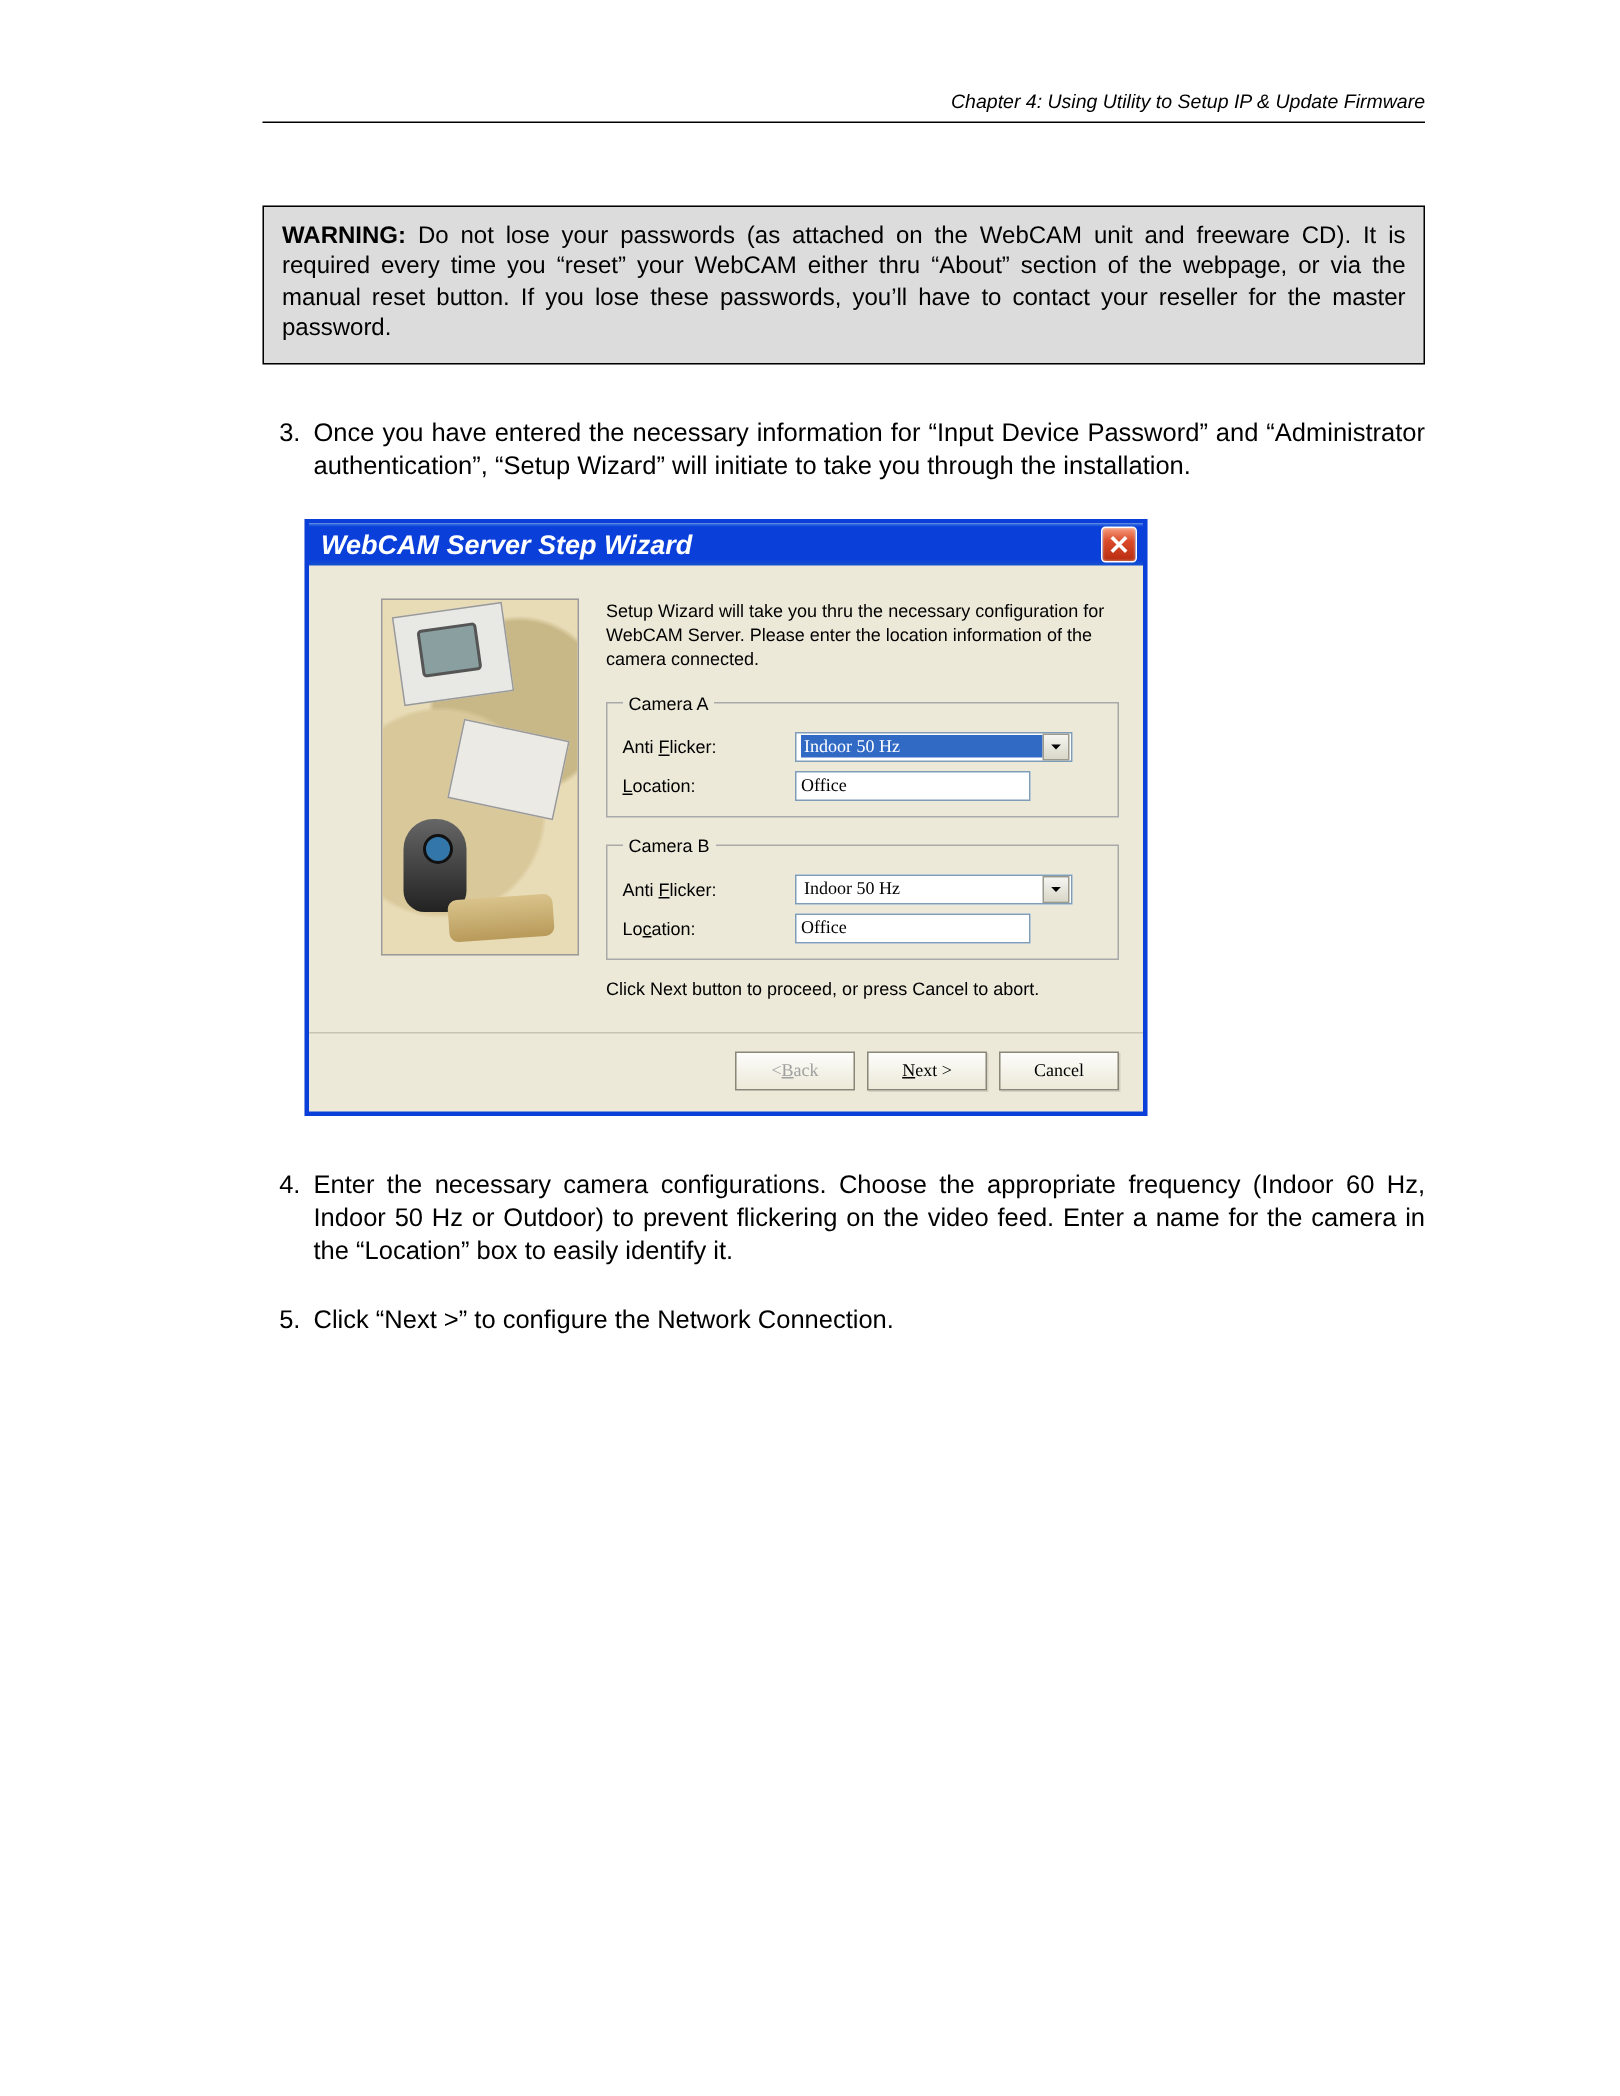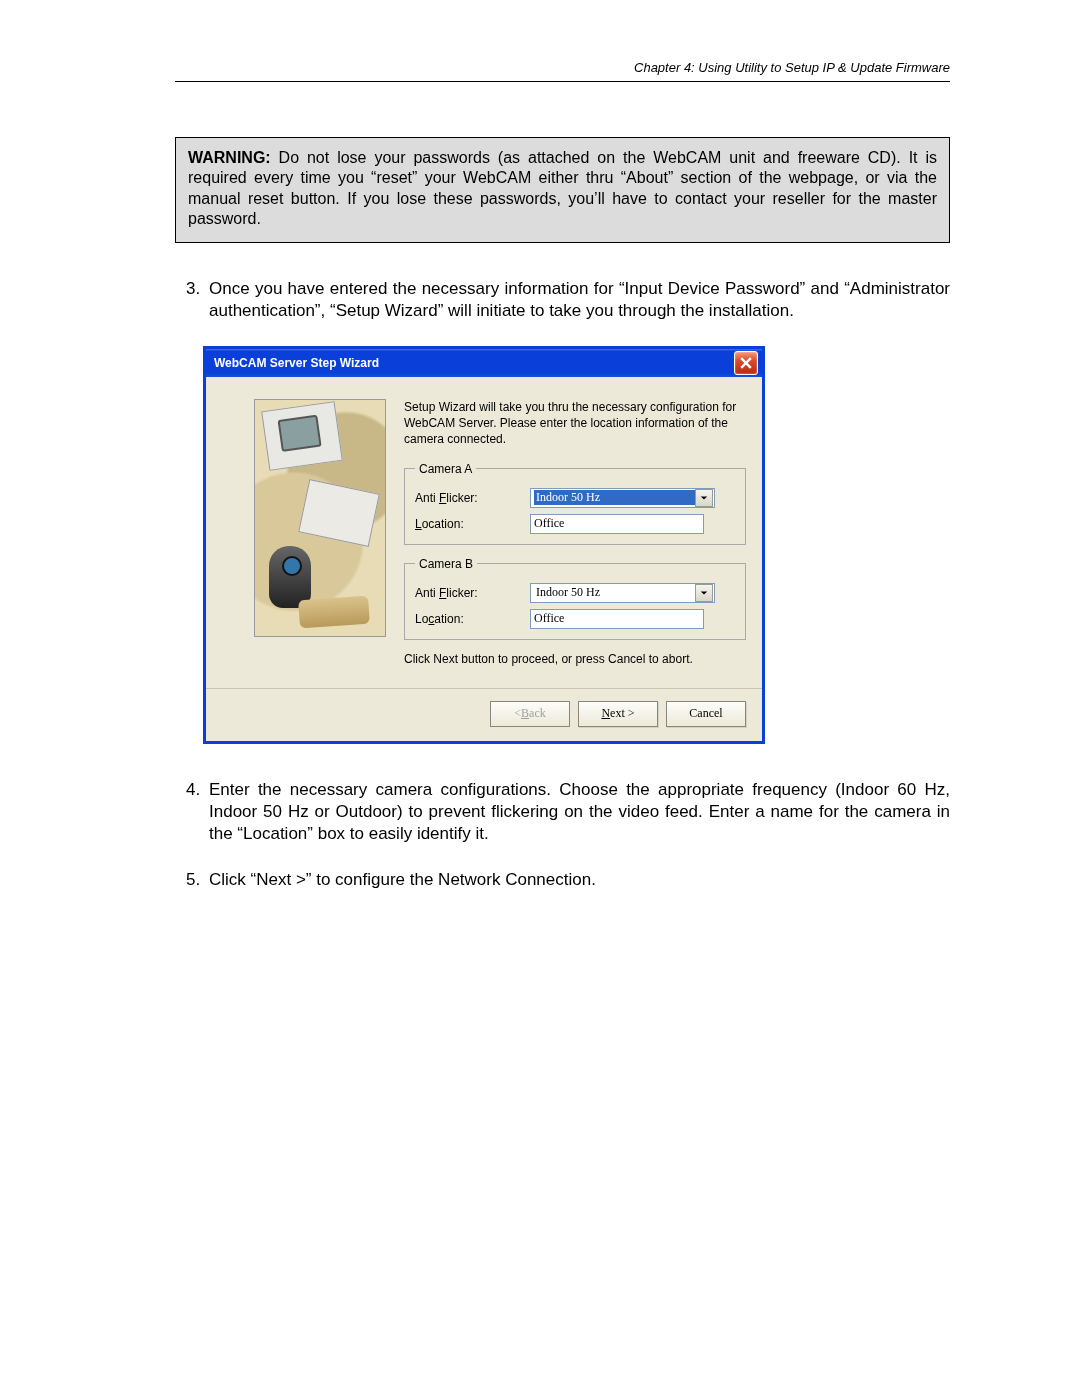--- a/index.html
+++ b/index.html
@@ -53,21 +53,21 @@
     color: #000;
   }
   .wizard-titlebar {
     height: 28px;
     background: linear-gradient(to bottom,#3b77e3 0%,#0a3fd9 8%,#0a3fd9 85%,#1552cf 100%);
     display: flex;
     align-items: center;
     justify-content: space-between;
     padding: 0 4px 0 8px;
   }
-  .wizard-title { color:#fff; font-weight:bold; font-size:12px; }
+  .wizard-title { color:#fff; font-weight:bold; font-size:18px;font-style:italic; }
   .wizard-close {
     width: 22px; height: 22px;
     background: linear-gradient(to bottom,#f79a7a,#d94b2a 40%,#b82b0f);
     border:1px solid #fff; border-radius:3px;
     display:flex;align-items:center;justify-content:center;
     box-shadow: inset 0 0 2px rgba(255,255,255,.6);
   }
   .wizard-close svg { width:12px;height:12px; }
   .wizard-body { display:flex; padding: 22px 16px 8px 16px; gap:18px;margin-left:32px; }
   .wizard-image {
@@ -95,21 +95,21 @@
   .select-sel { background:#316ac5; color:#fff; padding:0 2px; flex:1; }
   .select-plain { flex:1; padding:0 2px; }
   .select-arrow {
     width:16px;height:16px;
     background:linear-gradient(#f5f5f1,#d9d7c8);
     border:1px solid #9c9a8d;
     display:flex;align-items:center;justify-content:center;
     margin-right:-2px;
   }
   .select-arrow svg{width:8px;height:8px;}
-  .text-box { width:174px; }
+  .text-box { width:157px; }
   .wizard-hint { margin:10px 0 14px 0; padding-left:0px; }
   .wizard-sep { border-top:1px solid #c7c4b3; margin:0 0 0 0; }
   .wizard-buttons {
     display:flex; justify-content:flex-end; gap:8px;
     padding:12px 16px 14px 0;
   }
   .btn {
     width:78px; height:24px;
     border:1px solid #8a867a;
     background:linear-gradient(#fdfdfb,#ece9d8);

